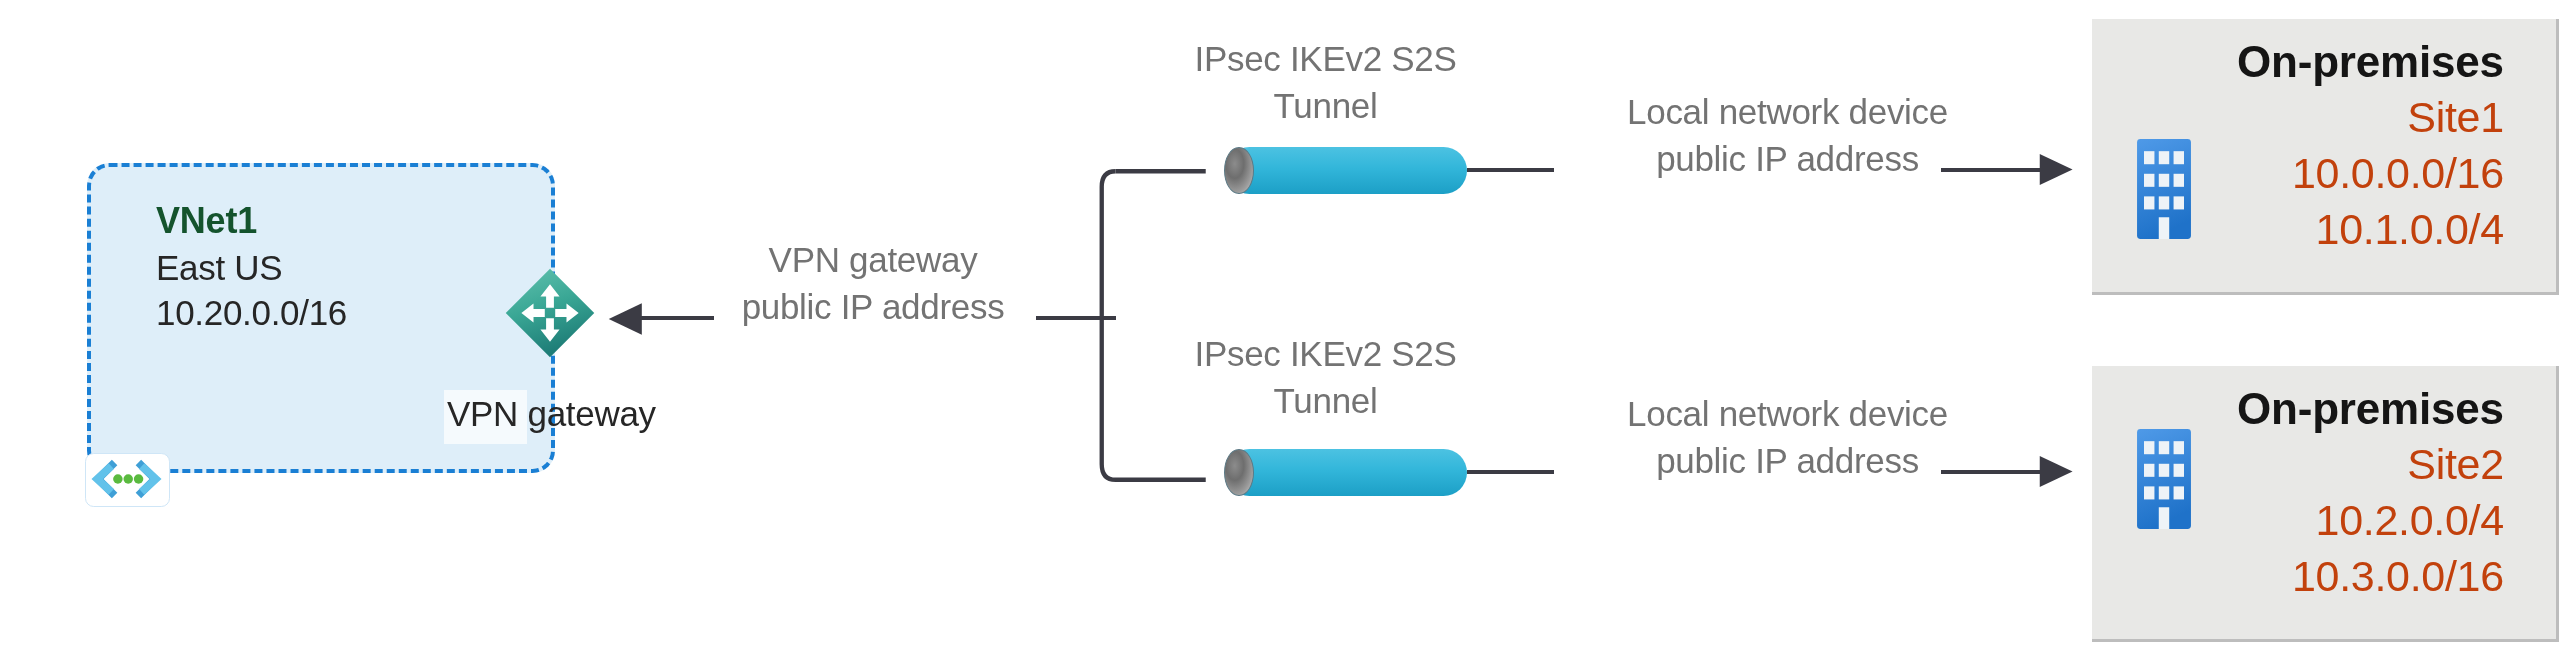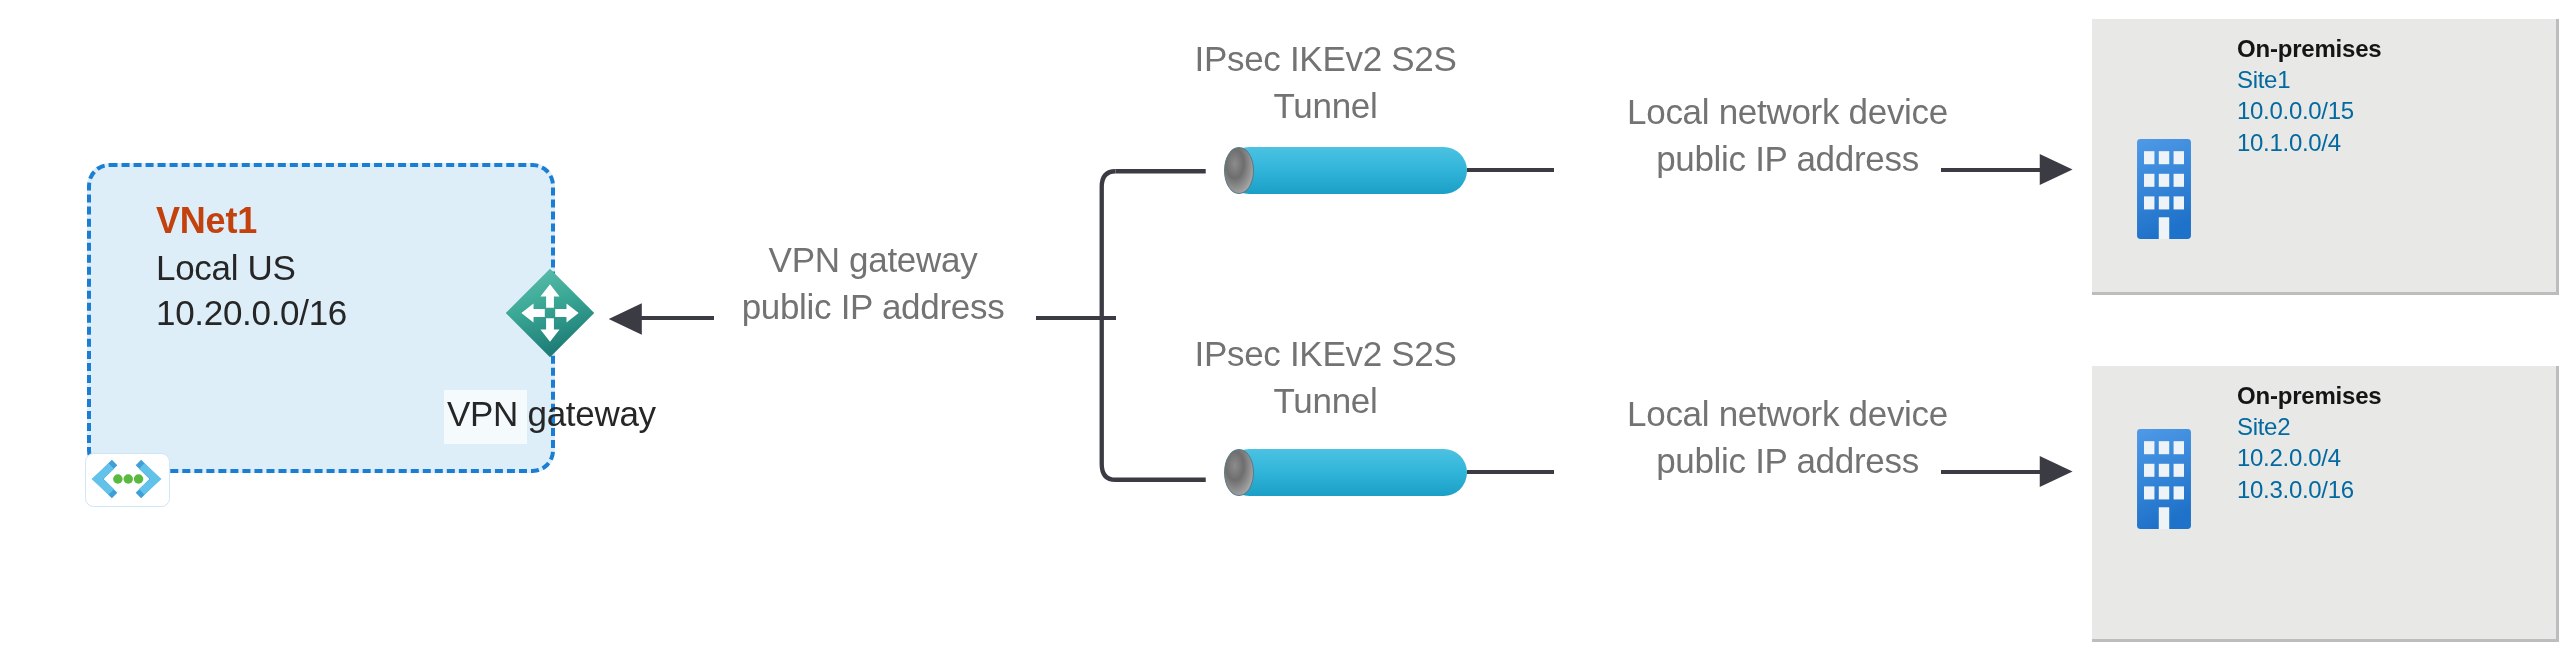--- a/index.html
+++ b/index.html
@@ -33,21 +33,21 @@
   }
   .vnet-text {
     position: absolute;
     left: 156px;
     top: 198px;
     line-height: 1.30;
   }
   .vnet-title {
     font-size: 36px;
     font-weight: bold;
-    color: #c2410c;
+    color: #14532d;
     letter-spacing: -0.2px;
   }
   .vnet-line {
     font-size: 35px;
     font-weight: normal;
     color: #262626;
     letter-spacing: -0.3px;
   }
 
   
@@ -134,48 +134,49 @@
     background: #e8e8e6;
     border-right: 3.5px solid #bdbdbd;
     border-bottom: 3.5px solid #bdbdbd;
     box-sizing: border-box;
   }
   .site-text {
     position: absolute;
     line-height: 1.30;
   }
   .site-title {
-    font-size: 24px;
+    font-size: 44px;
     font-weight: bold;
     color: #151515;
     letter-spacing: -0.2px;
   }
   .site-line {
-    font-size: 24px;
-    color: #0369a1;
+    font-size: 43px;
+    color: #c2410c;
     letter-spacing: -0.3px;
+    text-align: right;
   }
   .bldg-icon {
     position: absolute;
     width: 54px;
     height: 100px;
   }
 
   svg { display: block; overflow: visible; }
 </style>
 </head>
 <body>
 
 <div id="canvas">
 
   <div class="vnet-box"></div>
 
   <div class="vnet-text">
     <div class="vnet-title">VNet1</div>
-    <div class="vnet-line">Local US</div>
+    <div class="vnet-line">East US</div>
     <div class="vnet-line">10.20.0.0/16</div>
   </div>
 
   <div class="vnet-icon">
     <svg width="81" height="50" viewBox="0 0 94 58">
       <g stroke-linecap="square" fill="none" stroke-width="9">
         <path d="M30 13 L14 29 L30 45" stroke="#3f9fd6"></path>
         <path d="M26 17 L13 29 L26 41" stroke="#62c2ea"></path>
         <path d="M64 13 L80 29 L64 45" stroke="#3f9fd6"></path>
         <path d="M68 17 L81 29 L68 41" stroke="#62c2ea"></path>
@@ -300,21 +301,21 @@
         <rect x="8" y="66" width="12" height="15"></rect>
         <rect x="25" y="66" width="12" height="15"></rect>
         <rect x="42" y="66" width="12" height="15"></rect>
         <rect x="25" y="90" width="12" height="25"></rect>
       </g>
     </svg>
   </div>
   <div class="site-text" style="left:2237px; top:33px;">
     <div class="site-title">On-premises</div>
     <div class="site-line">Site1</div>
-    <div class="site-line">10.0.0.0/15</div>
+    <div class="site-line">10.0.0.0/16</div>
     <div class="site-line">10.1.0.0/4</div>
   </div>
 
   <div class="site-card" style="left:2092px; top:366px;"></div>
   <div class="bldg-icon" style="left:2137px; top:429px;">
     <svg width="54" height="100" viewBox="0 0 62 115">
       <defs>
         <linearGradient id="bgrad2" x1="0" y1="0" x2="0.25" y2="1">
           <stop offset="0%" stop-color="#4f9ae8"></stop>
           <stop offset="100%" stop-color="#1f72c9"></stop>

